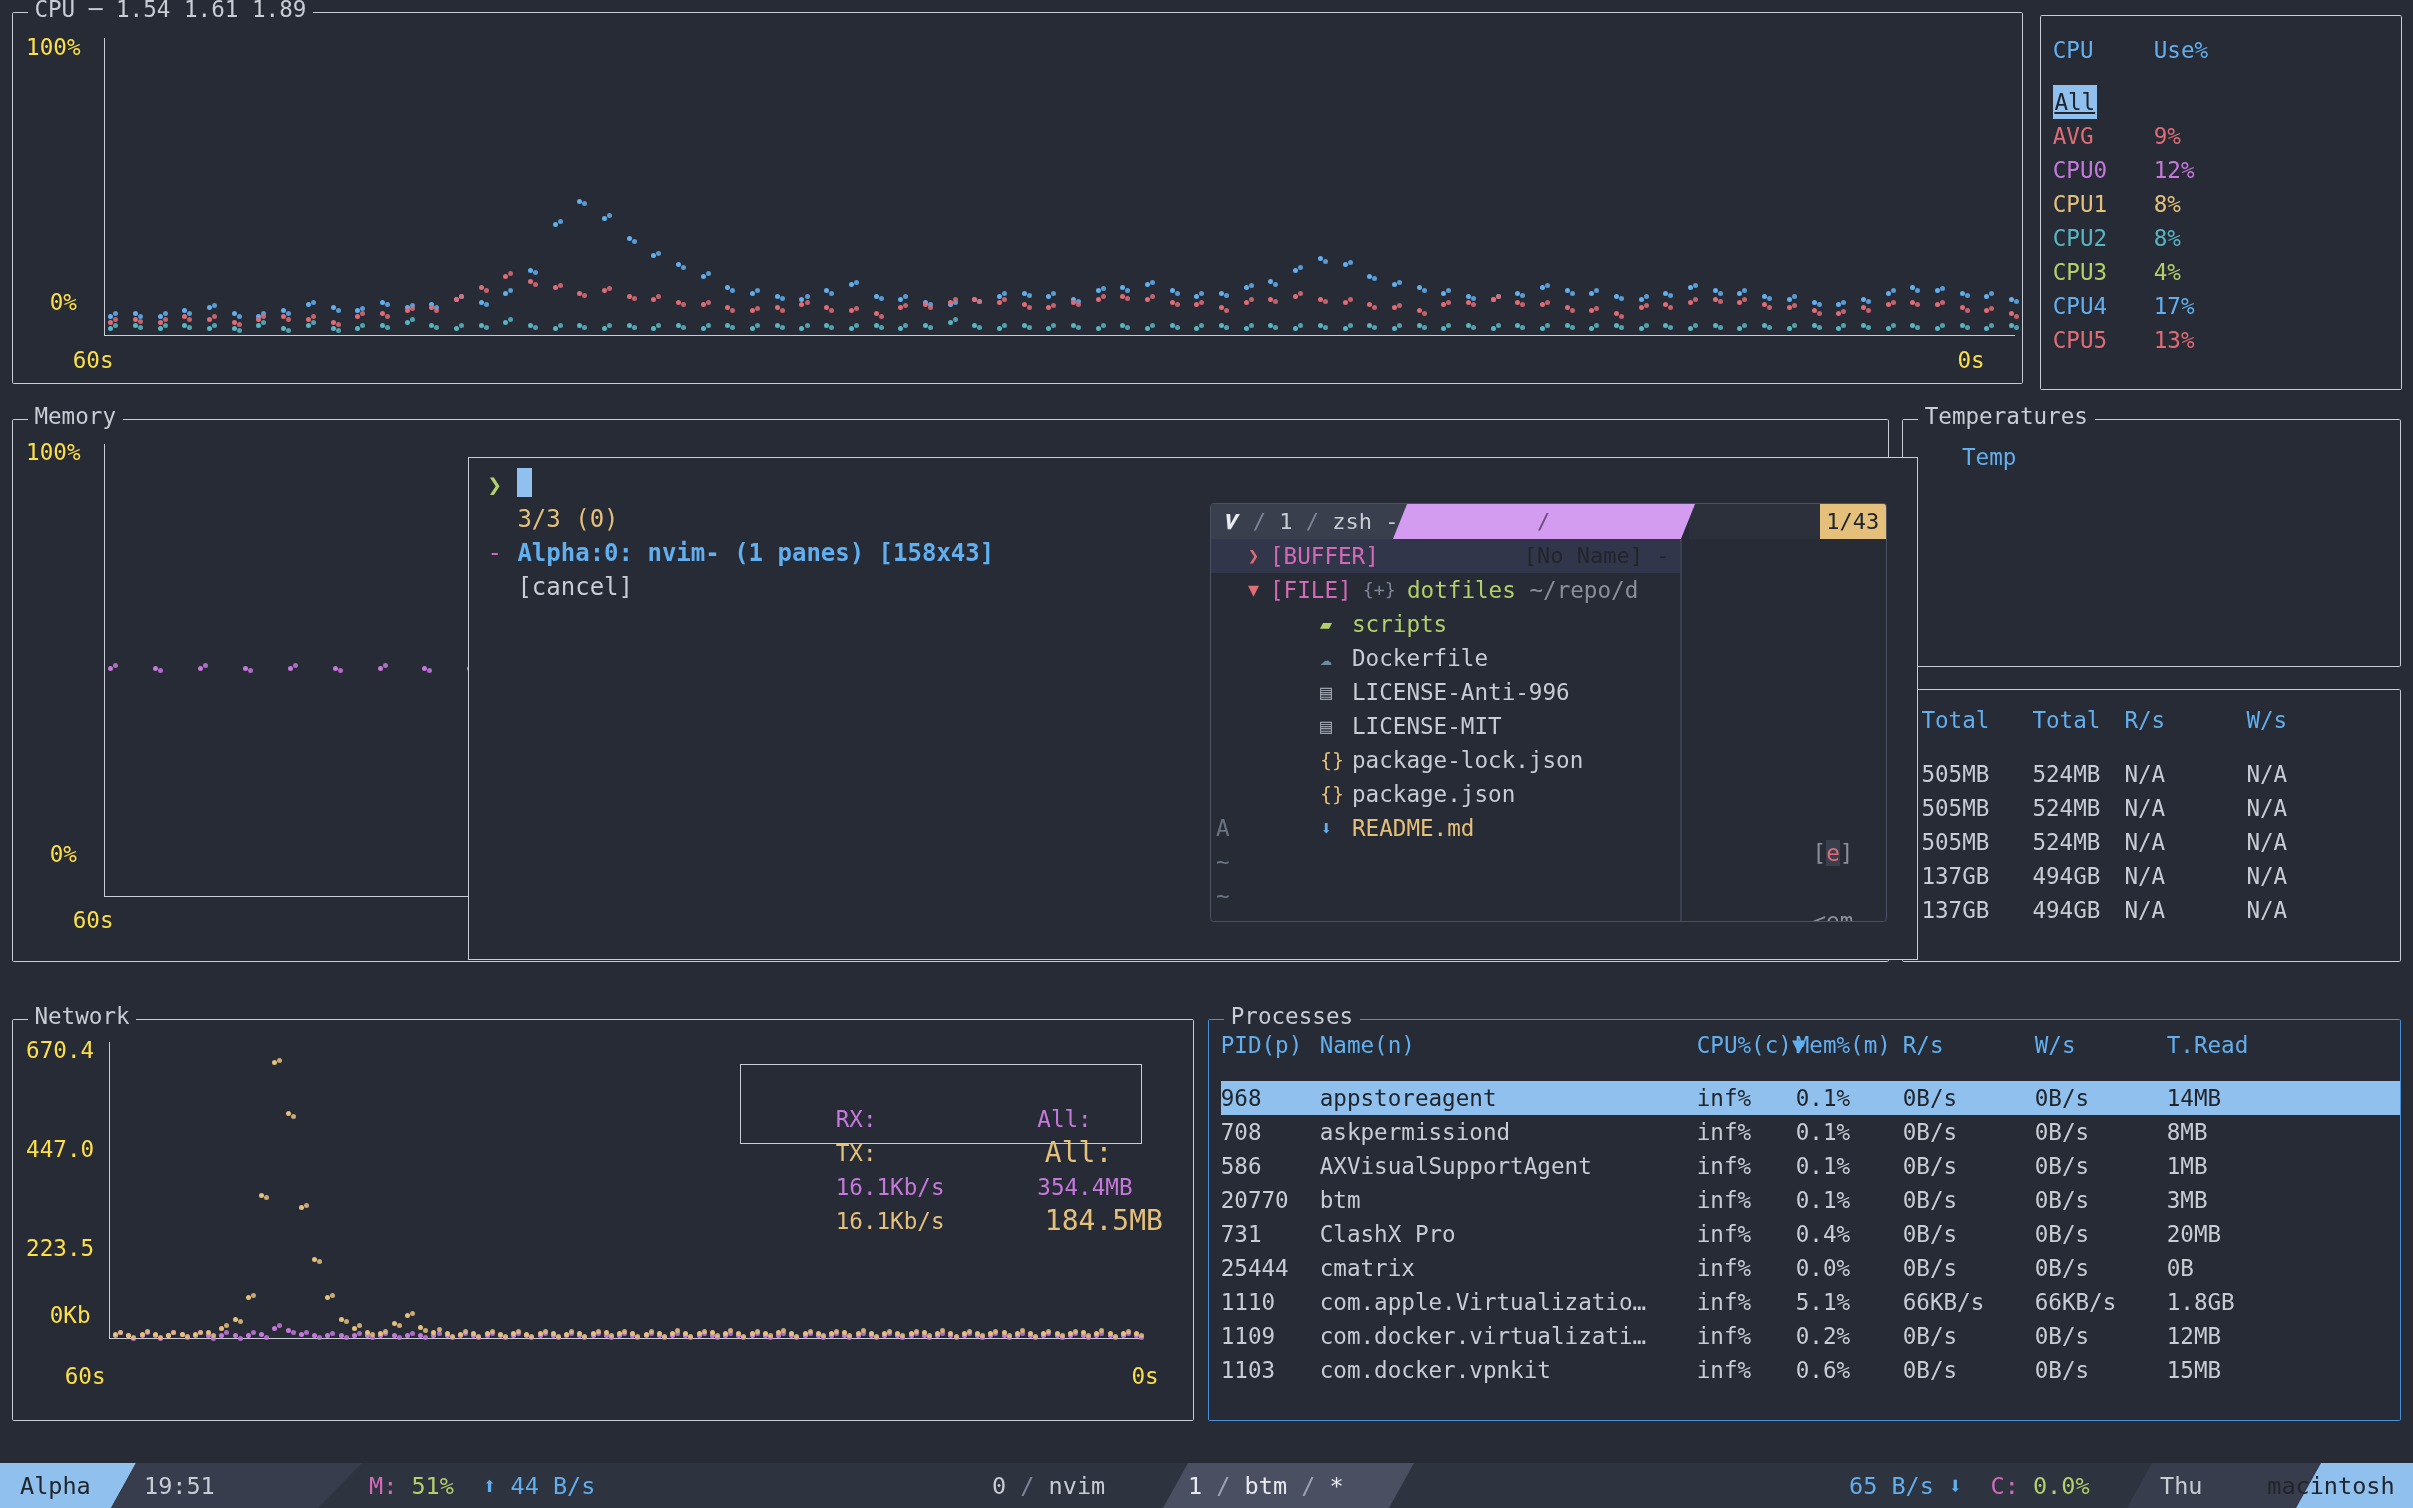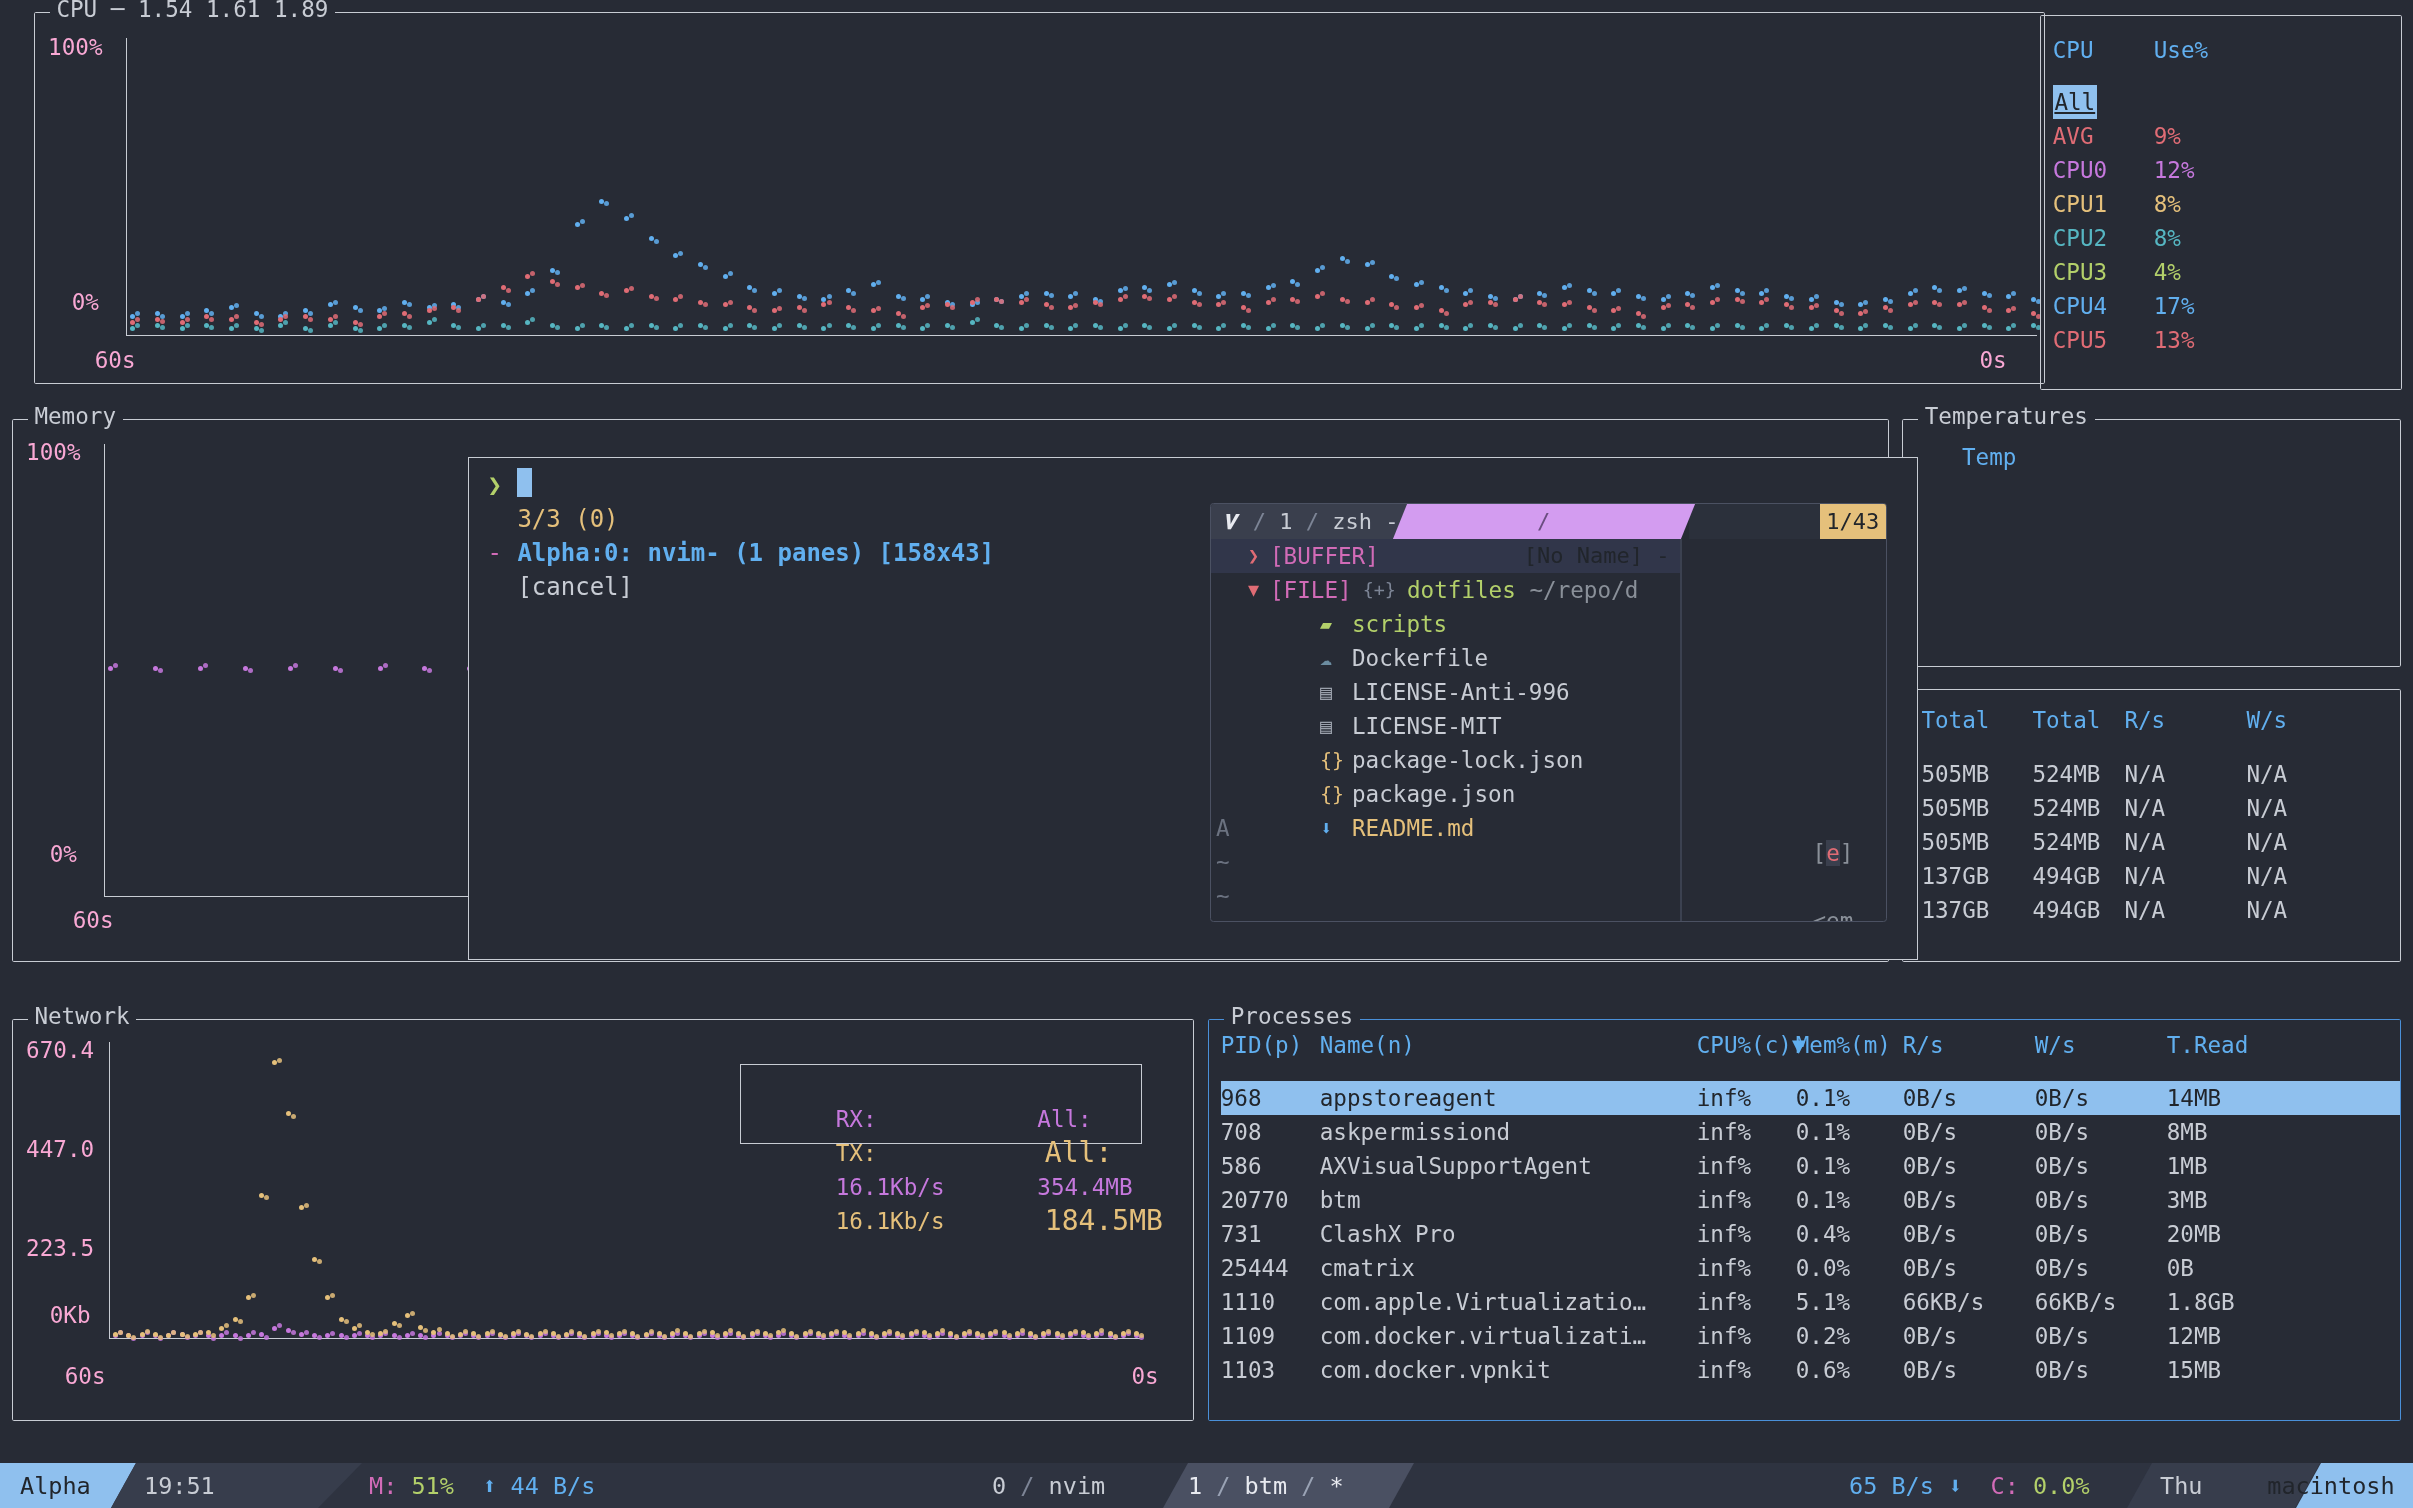--- a/index.html
+++ b/index.html
@@ -8,21 +8,21 @@
     font-family:"DejaVu Sans Mono","Liberation Mono",monospace;
     background:#272b35;color:#c8ccd4;
   }
   
   .panel{position:absolute;box-sizing:border-box;border:1.7px solid #c8ccd4;border-radius:1.7px;}
   .panel > .ptitle{
     position:absolute;top:-16px;left:15px;background:#272b35;
     padding:0 6.7px;font-size:22.6px;line-height:25px;color:#c8ccd4;white-space:nowrap;
   }
   .panel.blue{border-color:#4a90d9;}
-  .axis-lbl{position:absolute;font-size:22.6px;line-height:25px;color:#f9a8d4;white-space:nowrap;}
+  .axis-lbl{position:absolute;font-size:22.6px;line-height:25px;color:#fde047;white-space:nowrap;}
   .plotbox{position:absolute;border-left:1.7px solid #c8ccd4;border-bottom:1.7px solid #c8ccd4;box-sizing:border-box;}
   .dot{position:absolute;width:5px;height:5px;border-radius:50%;}
 
   
   .tbl{position:absolute;font-size:22.6px;line-height:34px;white-space:nowrap;}
   .thead{color:#61afef;}
   .trow{display:flex;}
   .c1{width:101px;}
   .c2{width:101px;}
 
@@ -70,21 +70,21 @@
   .skew{transform:skewX(-22deg);}
   .unskew{display:inline-block;transform:skewX(22deg);}
 
   
   #statusbar{position:absolute;left:0;bottom:0;width:2413px;height:45px;background:#2e3340;}
   .sb-item{position:absolute;top:0;height:45px;display:flex;align-items:center;font-size:23.5px;white-space:pre;}
 </style>
 </head>
 <body>
 
-<div class="panel" id="cpu-panel" style="left:11.7px;top:11.7px;width:2011px;height:372px;margin-left:22px;">
+<div class="panel" id="cpu-panel" style="left:11.7px;top:11.7px;width:2011px;height:372px;">
   <div class="ptitle">
     <span>CPU ─ 1.54 1.61 1.89</span>
   </div>
   <div class="axis-lbl" style="left:13.4px;top:22px;">100%</div>
   <div class="axis-lbl" style="left:37px;top:277px;">0%</div>
   <div class="axis-lbl" style="left:60px;top:335px;">60s</div>
   <div class="axis-lbl" style="right:37px;top:335px;">0s</div>
   <div class="plotbox" id="cpu-plot" style="left:91px;top:25px;width:1911px;height:298px;">
       <div class="dot" style="left: 3.4px; top: 276px; background: rgb(97, 175, 239);"></div>
       <div class="dot" style="left: 8.4px; top: 273px; background: rgb(97, 175, 239); opacity: 0.85;"></div>

